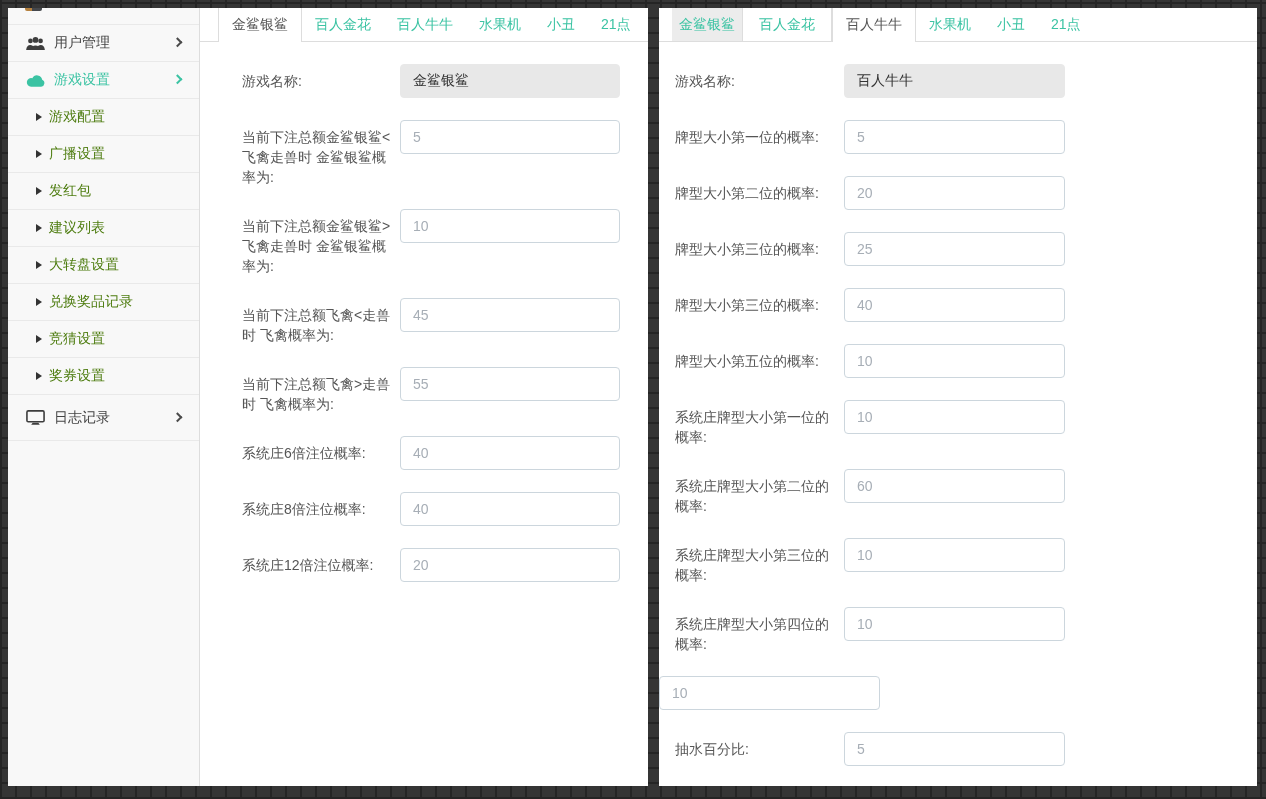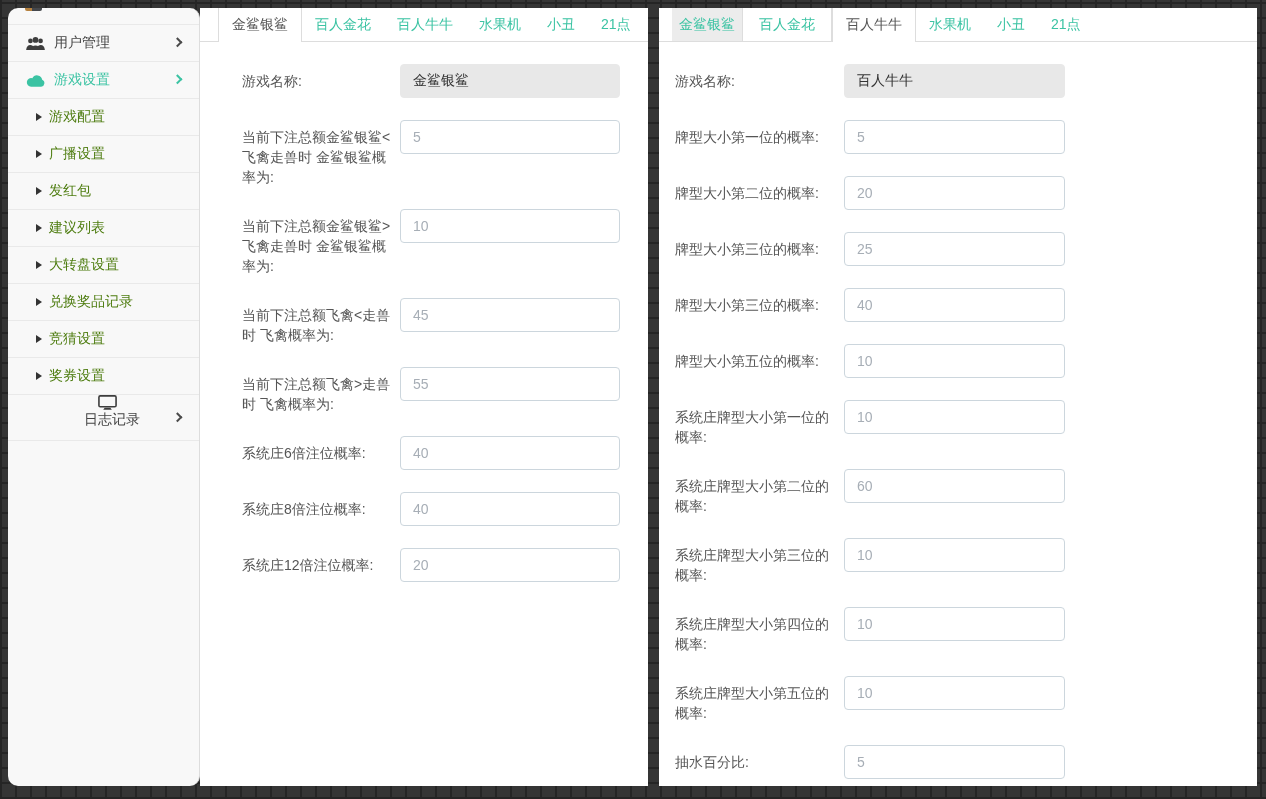--- a/index.html
+++ b/index.html
@@ -8,27 +8,27 @@
     font-family:"Liberation Sans", sans-serif;
     background-color:#353535;
     background-image:
       repeating-linear-gradient(0deg,  #252525 0 2px, transparent 2px 15px),
       repeating-linear-gradient(90deg, #252525 0 2px, transparent 2px 15px);
     position:relative;
   }
   .app { position:absolute; left:8px; top:8px; width:1249px; height:778px; display:flex; overflow:hidden; }
 
   
-  .sidebar { width:192px; background:#f8f8f8; border-right:1px solid #ddd; flex:none;border-radius:10px; }
+  .sidebar { width:192px; background:#f8f8f8; border-right:1px solid #ddd; flex:none; }
   .sb-stub { height:17px; border-bottom:1px solid #e9e9e9; position:relative; }
   .sliver { position:absolute; left:17px; top:0; width:17px; height:3px; border-radius:0 0 2px 2px;
             background:linear-gradient(90deg,#b5813f 0 40%, #45484c 40%); }
   .sb-item { height:37px; border-bottom:1px solid #e9e9e9; display:flex; align-items:center;
              padding-left:17px; position:relative; font-size:14px; color:#444; cursor:pointer; }
-  .sb-item.logs { height:46px;flex-direction:column; }
+  .sb-item.logs { height:46px; }
   .sb-item .ic { width:20px; display:flex; justify-content:center; align-items:center; margin-right:9px; }
   .chev { position:absolute; right:18px; top:50%; width:7px; height:7px;
           border-top:2px solid #4a4a4a; border-right:2px solid #4a4a4a;
           transform:translateY(-60%) rotate(45deg); }
   .sb-item.active { color:var(--accent); }
   .sb-item.active .chev { border-color:var(--accent); }
   .sb-sub { height:37px; border-bottom:1px solid #e9e9e9; display:flex; align-items:center;
             padding-left:28px; font-size:14px; color:#4d7c0f; cursor:pointer; }
   .tri { width:0; height:0; border-left:6px solid #333; border-top:4px solid transparent;
          border-bottom:4px solid transparent; margin-right:7px; flex:none; }
@@ -297,21 +297,20 @@
           <div class="lbl">系统庄牌型大小第三位的 概率:</div>
           <input class="field" type="text" value="10" style="">
         </div>
 
         <div class="row">
           <div class="lbl">系统庄牌型大小第四位的 概率:</div>
           <input class="field" type="text" value="10" style="">
         </div>
 
         <div class="row">
-          <div class="lbl">系统庄牌型大小第五位的 概率:</div>
           <input class="field" type="text" value="10" style="">
         </div>
 
         <div class="row">
           <div class="lbl">抽水百分比:</div>
           <input class="field" type="text" value="5" style="">
         </div>
       </div>
   </section>
 

